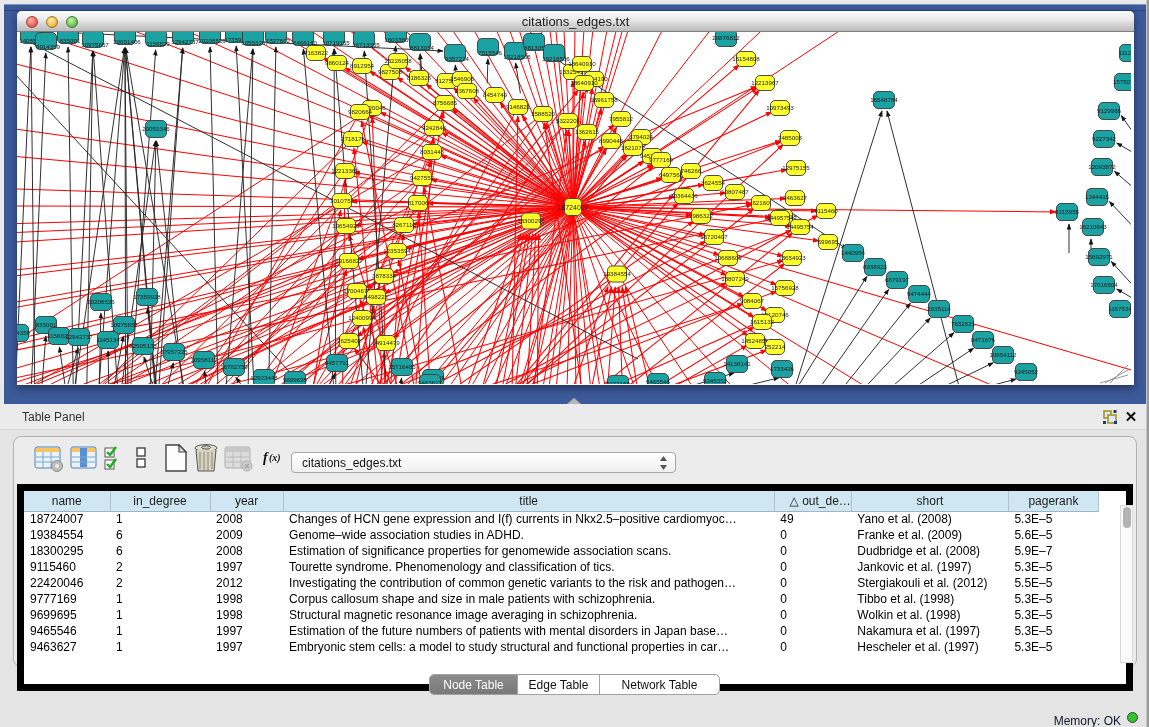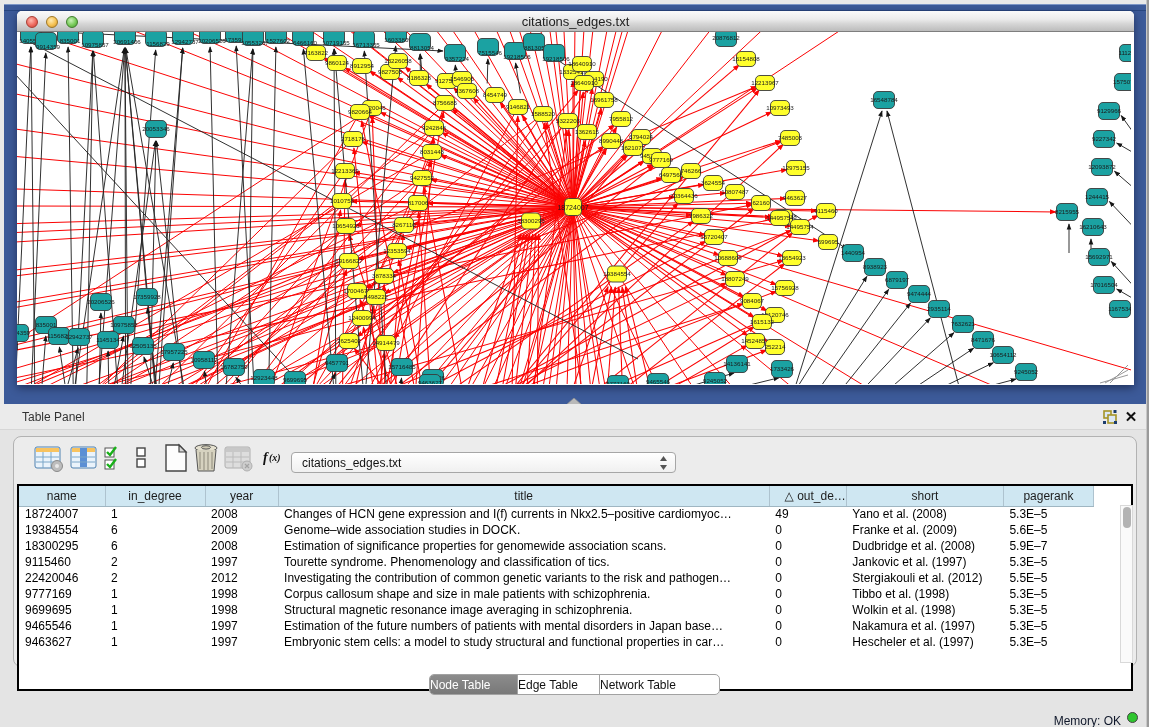--- a/index.html
+++ b/index.html
@@ -10,29 +10,29 @@
 #tl1{left:9px;background:radial-gradient(circle at 4px 3.5px,#ffb9af,#ee6a5f 55%,#c94439 95%);border:.5px solid #a93d33}
 #tl2{left:29px;background:radial-gradient(circle at 4px 3.5px,#ffeab2,#f5c151 55%,#cd9334 95%);border:.5px solid #9e7726}
 #tl3{left:48.5px;background:radial-gradient(circle at 4px 3.5px,#c9f1b8,#76ca58 55%,#4f9e38 95%);border:.5px solid #3f7d2c}
 #canvas{position:relative;width:1115px;height:352px;background:#fff;overflow:hidden}
 #tpanel{position:absolute;left:0;top:404px;width:1149px;height:323px;background:#e4e4e4}
 #tphead{position:absolute;left:0;top:0;width:100%;height:26px;background:#ebebeb;border-bottom:1px solid #d6d6d6;font-size:12px;color:#333;line-height:26px;padding-left:22px}
 #fico{position:absolute;left:1103px;top:6px;width:14px;height:14px}
 #xico{position:absolute;left:1123px;top:5px;width:16px;height:16px;font-size:15px;font-weight:bold;color:#111;text-align:center;line-height:16px}
 #bigpanel{position:absolute;left:13px;top:32px;width:1124px;height:231px;background:#ececec;border:1.5px solid #b2b2b2;border-radius:8px}
 #toolbar{position:absolute;left:0;top:0;width:100%;height:46px}
-#tblwrap{position:absolute;left:3px;top:47px;width:1116px;height:207px;background:#fff;border:2px solid #000000;overflow:hidden}
+#tblwrap{position:absolute;left:3px;top:47px;width:1116px;height:207px;background:#fff;border:7px solid #000000;overflow:hidden}
 table{border-collapse:collapse;table-layout:fixed;width:1075px;font-size:12px}
 th{background:#cfe7f2;border-right:1px solid #aec3cf;border-bottom:1px solid #9fb6c2;font-weight:normal;font-size:12px;height:20px;padding:0;color:#1c1c1c}
 td{height:16px;padding:0 0 0 6px;white-space:nowrap;overflow:hidden;color:#000}
 .c1{width:86px}.c2{width:100px}.c3{width:73px}.c4{width:491px}.c5{width:77px}.c6{width:157px}.c7{width:90px}
 #vsb{position:absolute;right:3px;top:68px;width:13px;height:158px;background:#fafafa;border:1px solid #d9d9d9}
 #vsbth{position:absolute;left:1.5px;top:1px;width:8px;height:21px;background:#b3b3b3;border-radius:4px}
 #tabs{position:absolute;left:429px;top:270px;height:21px;display:flex;border:1px solid #a2a2a2;border-radius:5px;overflow:hidden;background:#fff}
-.tab{font-size:12px;line-height:20px;color:#111;border-right:1px solid #a2a2a2}
+.tab{font-size:12px;line-height:20px;text-align:center;color:#111;border-right:1px solid #a2a2a2}
 .tab.sel{background:linear-gradient(#8c8c8c,#787878);color:#fff}
 .tab:last-child{border-right:none}
 #mem{position:absolute;right:28px;top:310px;font-size:12px;color:#0f172a}
 #memdot{position:absolute;right:11px;top:308px;width:11px;height:11px;border-radius:50%;background:#2ec62e;border:1px solid #444}
 #rstrip{position:absolute;right:0;top:0;width:3px;height:727px;background:#9a9a9a;border-left:1px solid #c8c8c8}
 </style></head><body>
 <div id="desk">
     <div id="dline"></div>
 <div id="win">
   <div id="tbar">citations_edges.txt<div class="tl" id="tl1"></div><div class="tl" id="tl2"></div><div class="tl" id="tl3"></div></div>
@@ -781,21 +781,21 @@
               <td class="c3">2008</td>
               <td class="c4">Changes of HCN gene expression and I(f) currents in Nkx2.5–positive cardiomyoc…</td>
               <td class="c5">49</td>
               <td class="c6">Yano et al. (2008)</td>
               <td class="c7">5.3E–5</td>
             </tr>
             <tr>
               <td class="c1">19384554</td>
               <td class="c2">6</td>
               <td class="c3">2009</td>
-              <td class="c4">Genome–wide association studies in DOCK.</td>
+              <td class="c4">Genome–wide association studies in ADHD.</td>
               <td class="c5">0</td>
               <td class="c6">Franke et al. (2009)</td>
               <td class="c7">5.6E–5</td>
             </tr>
             <tr>
               <td class="c1">18300295</td>
               <td class="c2">6</td>
               <td class="c3">2008</td>
               <td class="c4">Estimation of significance properties for genomewide association scans.</td>
               <td class="c5">0</td>

